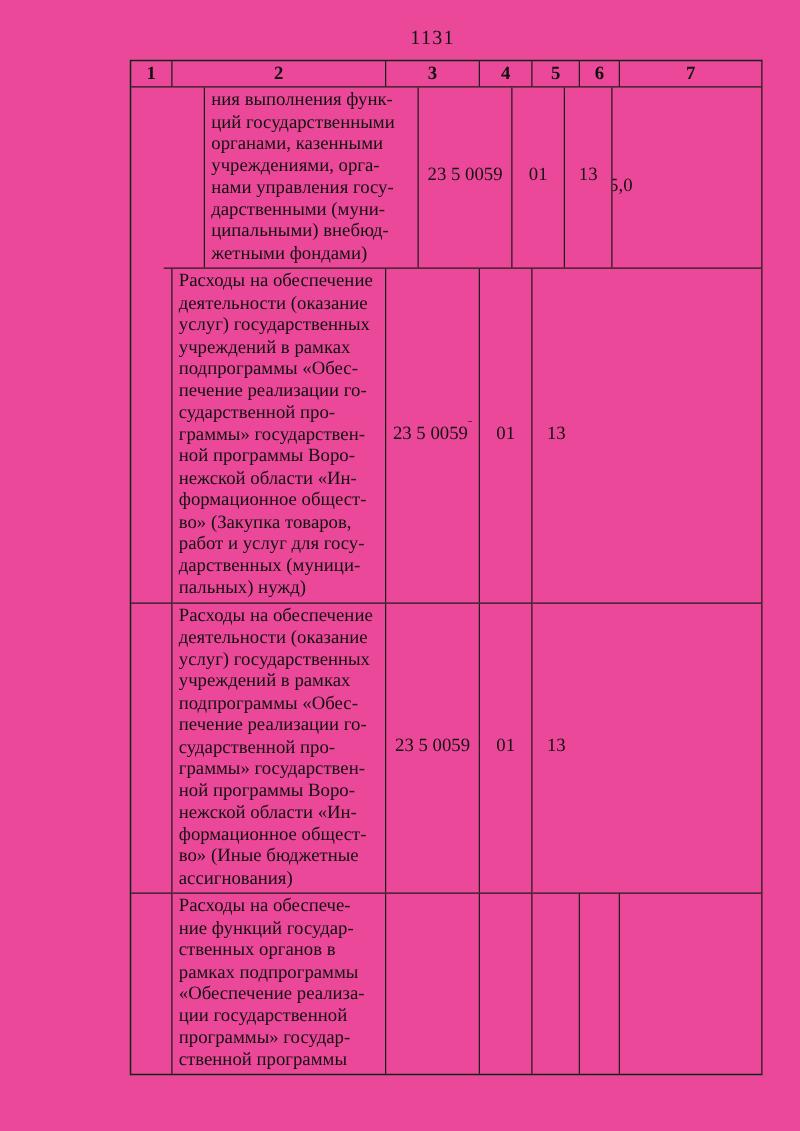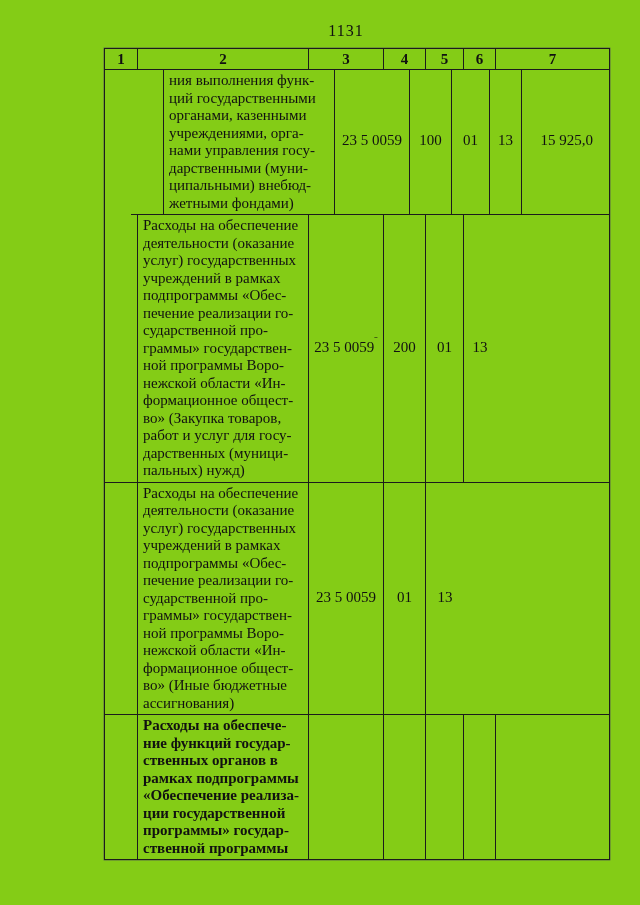--- a/index.html
+++ b/index.html
@@ -10,21 +10,21 @@
     height: 905px;
     font-family: "Liberation Serif", "DejaVu Serif", serif;
     color: #111;
     position: relative;
     overflow: hidden;
   }
   .page {
     position: relative;
     width: 640px;
     height: 905px;
-    background: #84cc16;
+    background: #ec4899;
   }
   .page-number {
     position: absolute;
     top: 22px;
     left: 346px;
     transform: translateX(-50%);
     font-size: 16px;
     letter-spacing: 1px;
   }
   .budget-table {
@@ -61,21 +61,21 @@
     display: flex;
     align-items: center;
     justify-content: center;
     font-weight: bold;
     font-size: 15px;
     line-height: 18px;
   }
   .r0 { min-height: 144px; margin-left: 26px; }
   .r1 { min-height: 262px; }
   .r2 { min-height: 231px; }
-  .r3 { min-height: 140px; font-weight: bold; }
+  .r3 { min-height: 140px; }
   .cell.name {
     padding: 2px 2px 2px 5px;
     white-space: pre-line;
     text-align: left;
   }
   .cell.val {
     display: flex;
     align-items: center;
     justify-content: center;
     padding-bottom: 2px;
@@ -117,21 +117,20 @@
 органами, казенными
 учреждениями, орга-
 нами управления госу-
 дарственными (муни-
 ципальными) внебюд-
 жетными фондами)</div>
       <div class="cell val">
           <span>23 5 0059</span>
           <span class="code-mark"></span>
         </div>
-      <div class="cell val">100</div>
       <div class="cell val">01</div>
       <div class="cell val">13</div>
       <div class="cell val amount">15 925,0</div>
     </div>
 
     <div class="trow r1">
       <div class="cell"></div>
       <div class="cell name">Расходы на обеспечение
 деятельности (оказание
 услуг) государственных
@@ -144,21 +143,20 @@
 нежской области «Ин-
 формационное общест-
 во» (Закупка товаров,
 работ и услуг для госу-
 дарственных (муници-
 пальных) нужд)</div>
       <div class="cell val">
           <span>23 5 0059</span>
           <span class="code-mark">ˉ</span>
         </div>
-      <div class="cell val">200</div>
       <div class="cell val">01</div>
       <div class="cell val">13</div>
     </div>
 
     <div class="trow r2">
       <div class="cell"></div>
       <div class="cell name">Расходы на обеспечение
 деятельности (оказание
 услуг) государственных
 учреждений в рамках

